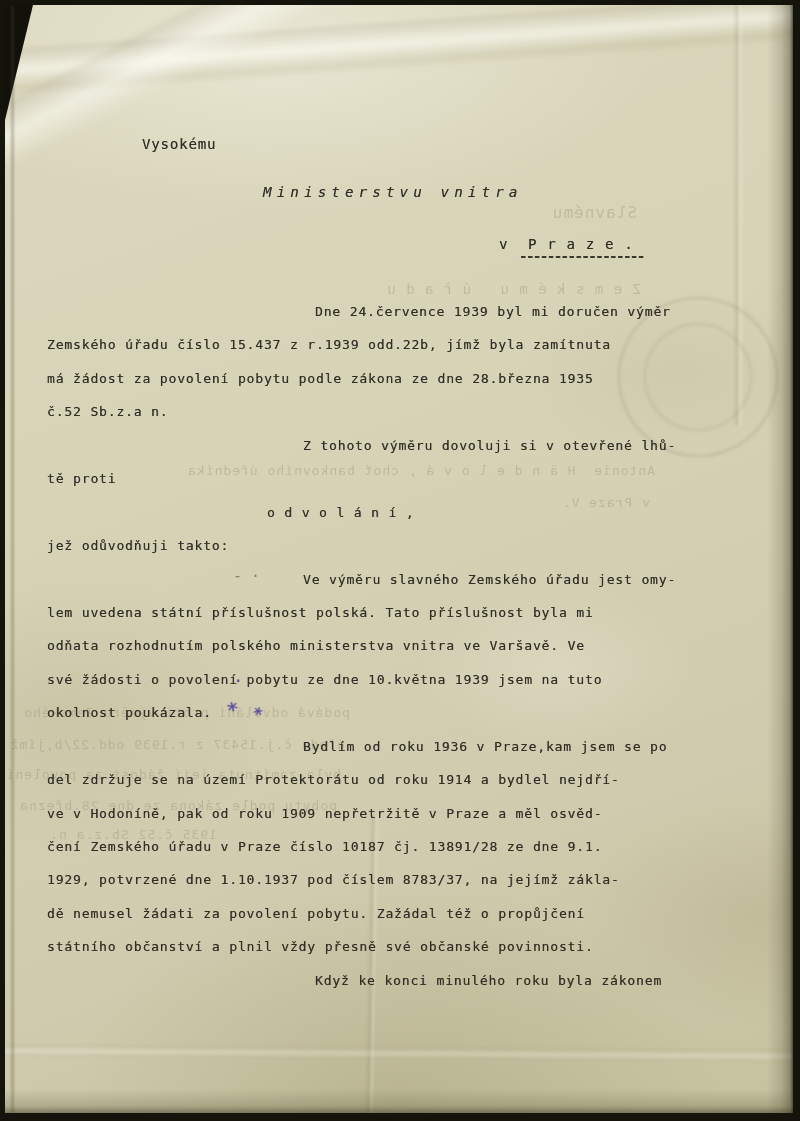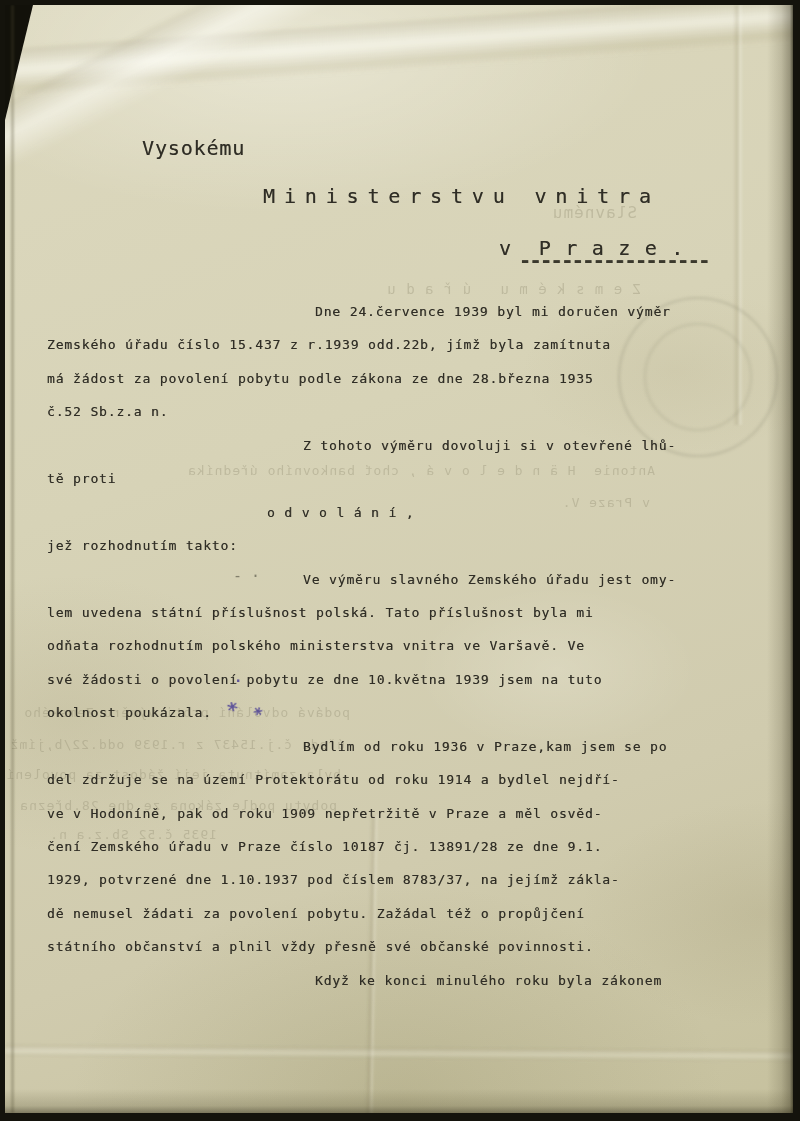--- a/index.html
+++ b/index.html
@@ -80,27 +80,27 @@
     filter:blur(1.4px);
   }
   .stamp-inner{
     position:absolute;left:24px;top:24px;width:104px;height:104px;
     border:2px solid rgba(100,100,78,.14);border-radius:50%;
   }
   
   .typed{
     position:absolute;
     color:#2f2d25;
-    font-size:20px;
+    font-size:14px;
     letter-spacing:.85px;
     white-space:pre;
     text-shadow:.3px .3px .5px rgba(46,44,36,.55);
   }
   .hdr-honorific{left:137px;top:131px;}
-  .hdr-addressee{left:258px;top:179px;letter-spacing:-1.6px;}
+  .hdr-addressee{left:258px;top:179px;letter-spacing:-1.6px;font-style:italic;}
   .hdr-place{left:494px;top:231px;letter-spacing:1.2px;}
   .hdr-underline{left:514px;top:243px;font-weight:bold;letter-spacing:-1.5px;color:#3a382c;}
   .body-lines{position:absolute;left:42px;top:290px;width:740px;}
   .line{
     height:33.45px;line-height:33.45px;
     color:#2f2d25;font-size:13px;letter-spacing:.85px;white-space:pre;
     text-shadow:.3px .3px .5px rgba(46,44,36,.55);
   }
   .indentA{padding-left:268px;}
   .indentB{padding-left:256px;}
@@ -153,21 +153,21 @@
     <div class="typed hdr-underline">------------------</div>
 
     <div class="body-lines" id="body-lines">
         <div class="line indentA">Dne 24.července 1939 byl mi doručen výměr</div>
         <div class="line flush">Zemského úřadu číslo 15.437 z r.1939 odd.22b, jímž byla zamítnuta</div>
         <div class="line flush">má žádost za povolení pobytu podle zákona ze dne 28.března 1935</div>
         <div class="line flush">č.52 Sb.z.a n.</div>
         <div class="line indentB">Z tohoto výměru dovoluji si v otevřené lhů-</div>
         <div class="line flush">tě proti</div>
         <div class="line indentC">o d v o l á n í ,</div>
-        <div class="line flush">jež rozhodnutím takto:</div>
+        <div class="line flush">jež odůvodňuji takto:</div>
         <div class="line indentB">Ve výměru slavného Zemského úřadu jest omy-</div>
         <div class="line flush">lem uvedena státní příslušnost polská. Tato příslušnost byla mi</div>
         <div class="line flush">odňata rozhodnutím polského ministerstva vnitra ve Varšavě. Ve</div>
         <div class="line flush">své žádosti o povolení pobytu ze dne 10.května 1939 jsem na tuto</div>
         <div class="line flush">okolnost poukázala.</div>
         <div class="line indentB">Bydlím od roku 1936 v Praze,kam jsem se po</div>
         <div class="line flush">del zdržuje se na území Protektorátu od roku 1914 a bydlel nejdří-</div>
         <div class="line flush">ve v Hodoníně, pak od roku 1909 nepřetržitě v Praze a měl osvěd-</div>
         <div class="line flush">čení Zemského úřadu v Praze číslo 10187 čj. 13891/28 ze dne 9.1.</div>
         <div class="line flush">1929, potvrzené dne 1.10.1937 pod číslem 8783/37, na jejímž zákla-</div>

